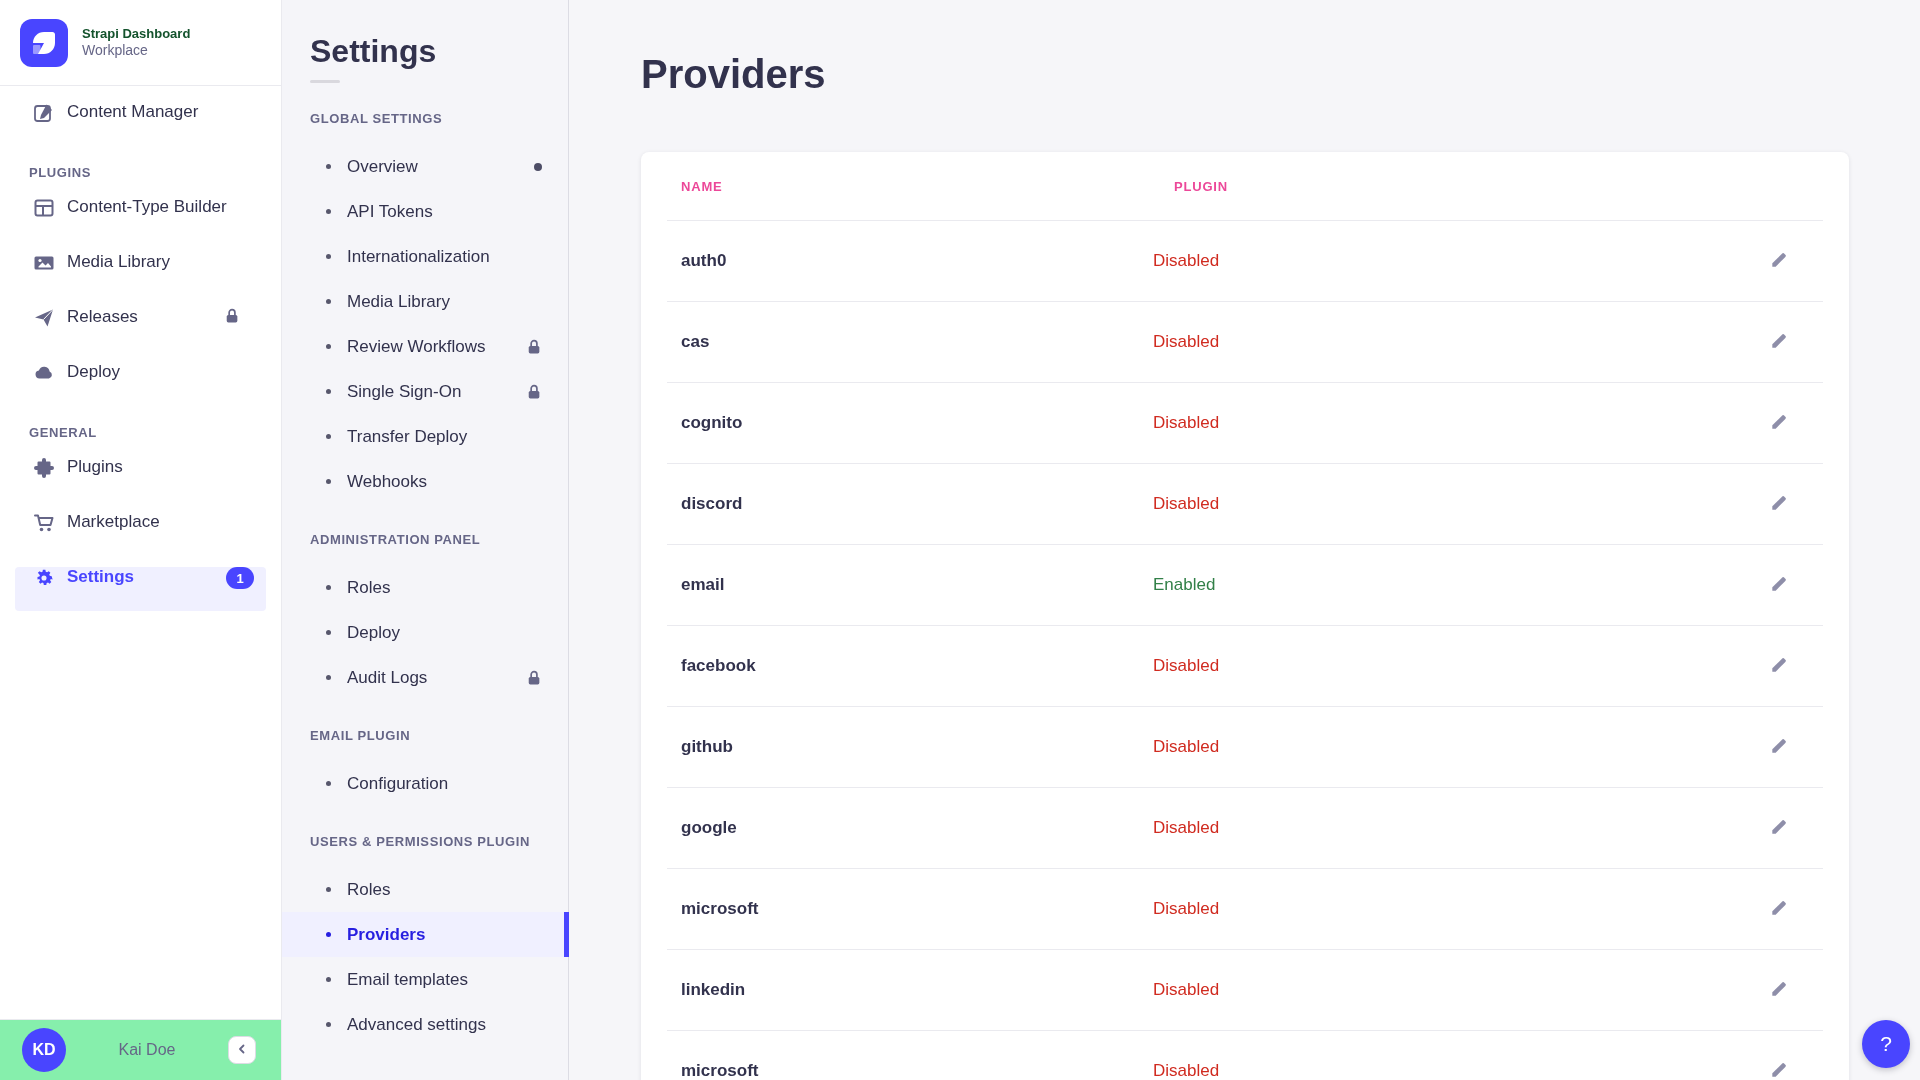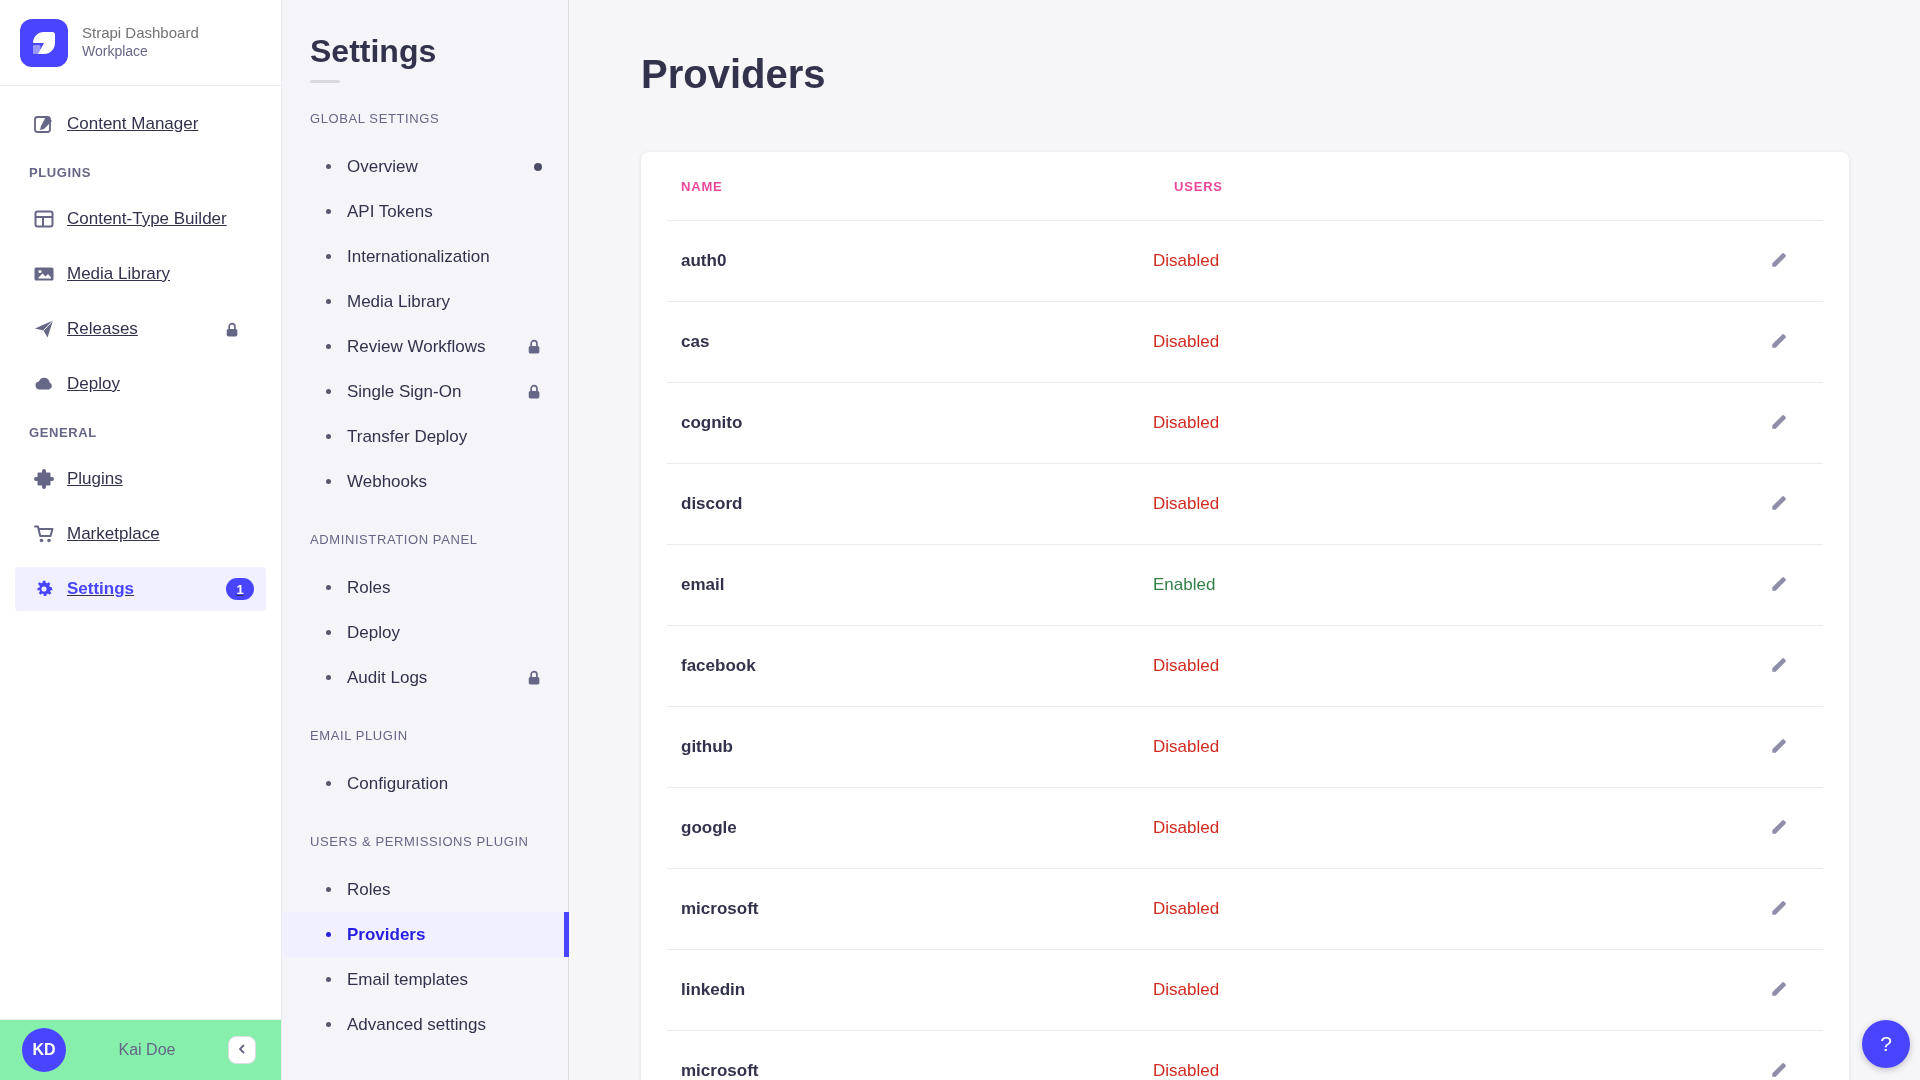--- a/index.html
+++ b/index.html
@@ -4,42 +4,42 @@
 <style>
   * { margin:0; padding:0; box-sizing:border-box; }
   html,body { background:#f6f6f9; }
   body { font-family:"Liberation Sans","DejaVu Sans",sans-serif; color:#32324d; }
   .app { position:relative; width:1920px; height:1080px; overflow:hidden; background:#f6f6f9; }
 
   
   .sidebar { position:absolute; left:0; top:0; bottom:0; width:282px; background:#fff; border-right:1px solid #eaeaef; }
   .brand { height:86px; display:flex; align-items:center; gap:14px; padding:0 20px; border-bottom:1px solid #eaeaef; }
   .logo { width:48px; height:48px; border-radius:12px; background:#4945ff; flex:0 0 auto; display:flex; align-items:center; justify-content:center; }
-  .brand-title { font-size:15px; font-weight:400; color:#737373; line-height:1.25; }
+  .brand-title { font-size:13px; font-weight:700; color:#14532d; line-height:1.25; }
   .brand-sub { font-size:14px; color:#666687; line-height:1.25; }
   .side-nav { padding-top:16px; }
-  .nav-item { height:44px; display:flex; align-items:center; padding:0 41px 0 33px; margin-bottom:11px; cursor:pointer; color:#32324d;text-decoration:underline; }
+  .nav-item { height:44px; display:flex; align-items:flex-start; padding:0 41px 0 33px; margin-bottom:11px; cursor:pointer; color:#32324d; }
   .nav-item .nicon { width:22px; height:22px; margin-right:12px; color:#666687; display:flex; align-items:center; justify-content:center; flex:0 0 auto; }
   .nav-item .nlabel { font-size:17px; color:#32324d; }
   .nav-item .nlock { margin-left:auto; color:#666687; width:17px; height:17px; }
   .nav-item.active { background:#f0f0ff; border-radius:4px; margin-left:15px; margin-right:15px; padding:0 12px 0 18px; }
   .nav-item.active .nicon, .nav-item.active .nlabel { color:#4945ff; }
   .nav-item.active .nlabel { font-weight:700; }
   .badge { margin-left:auto; min-width:28px; height:22px; border-radius:11px; background:#4945ff; color:#fff; font-size:13px; font-weight:700; display:flex; align-items:center; justify-content:center; padding:0 8px; }
   .section-label { margin:17px 0 14px; padding-left:29px; font-size:13px; font-weight:700; letter-spacing:.6px; color:#666687; height:20px; line-height:20px; }
   .user-row { position:absolute; left:0; right:0; bottom:0; height:61px; border-top:1px solid #eaeaef; display:flex; align-items:center; padding:0 25px 0 22px; background:#86efac; }
   .avatar { width:44px; height:44px; border-radius:50%; background:#4945ff; color:#fff; font-size:16px; font-weight:700; display:flex; align-items:center; justify-content:center; flex:0 0 auto; }
   .user-name { flex:1; text-align:center; font-size:16px; color:#666687; }
   .collapse-btn { width:28px; height:28px; border-radius:8px; border:1px solid #dcdce4; background:#fff; color:#666687; display:flex; align-items:center; justify-content:center; cursor:pointer; }
 
   
   .subnav { position:absolute; left:282px; top:0; bottom:0; width:287px; background:#f5f5f9; border-right:1px solid #dcdce4; padding-top:32px; }
   .subnav-title { font-size:32px; font-weight:700; color:#32324d; padding-left:28px; line-height:38px; }
   .subnav-dash { width:30px; height:3px; background:#d9d8de; border-radius:2px; margin:10px 0 0 28px; }
-  .sub-label { margin:26px 0 15px; padding-left:28px; font-size:13px; font-weight:400; letter-spacing:.6px; color:#666687; height:20px; line-height:20px; }
+  .sub-label { margin:26px 0 15px; padding-left:28px; font-size:13px; font-weight:700; letter-spacing:.6px; color:#666687; height:20px; line-height:20px; }
   .sub-item { position:relative; height:45px; display:flex; align-items:center; padding:0 26px 0 44px; cursor:pointer; }
   .sub-item .bullet { width:5px; height:5px; border-radius:50%; background:#57576c; margin-right:16px; flex:0 0 auto; }
   .sub-item .slabel { font-size:17px; color:#32324d; }
   .sub-item .slock { margin-left:auto; color:#666687; width:17px; height:17px; }
   .sub-item .notif-dot { margin-left:auto; width:8px; height:8px; border-radius:50%; background:#4d4d66; }
   .sub-item.active { background:#f0f0ff; }
   .sub-item.active::after { content:""; position:absolute; right:-1px; top:0; bottom:0; width:5px; background:#4945ff; }
   .sub-item.active .bullet { background:#271fe0; }
   .sub-item.active .slabel { color:#271fe0; font-weight:700; }
 
@@ -273,21 +273,21 @@
       <span class="slabel">Advanced settings</span>
     </div>
   </aside>
 
   <main class="main">
     <h1 class="page-title">Providers</h1>
 
     <div class="card">
       <div class="thead">
         <span class="th th-name">NAME</span>
-        <span class="th th-status">USERS</span>
+        <span class="th th-status">PLUGIN</span>
       </div>
 
       <div class="trow">
         <span class="tname">auth0</span>
         <span class="tstatus st-disabled">Disabled</span>
         <button class="tedit">
             <span><svg width="20" height="20" viewBox="0 0 24 24">
                 <path d="M4 20 v-4 L15.6 4.4 a2 2 0 0 1 2.8 0 l1.2 1.2 a2 2 0 0 1 0 2.8 L8 20 H4 Z" fill="currentColor"></path>
               </svg></span>
           </button>

